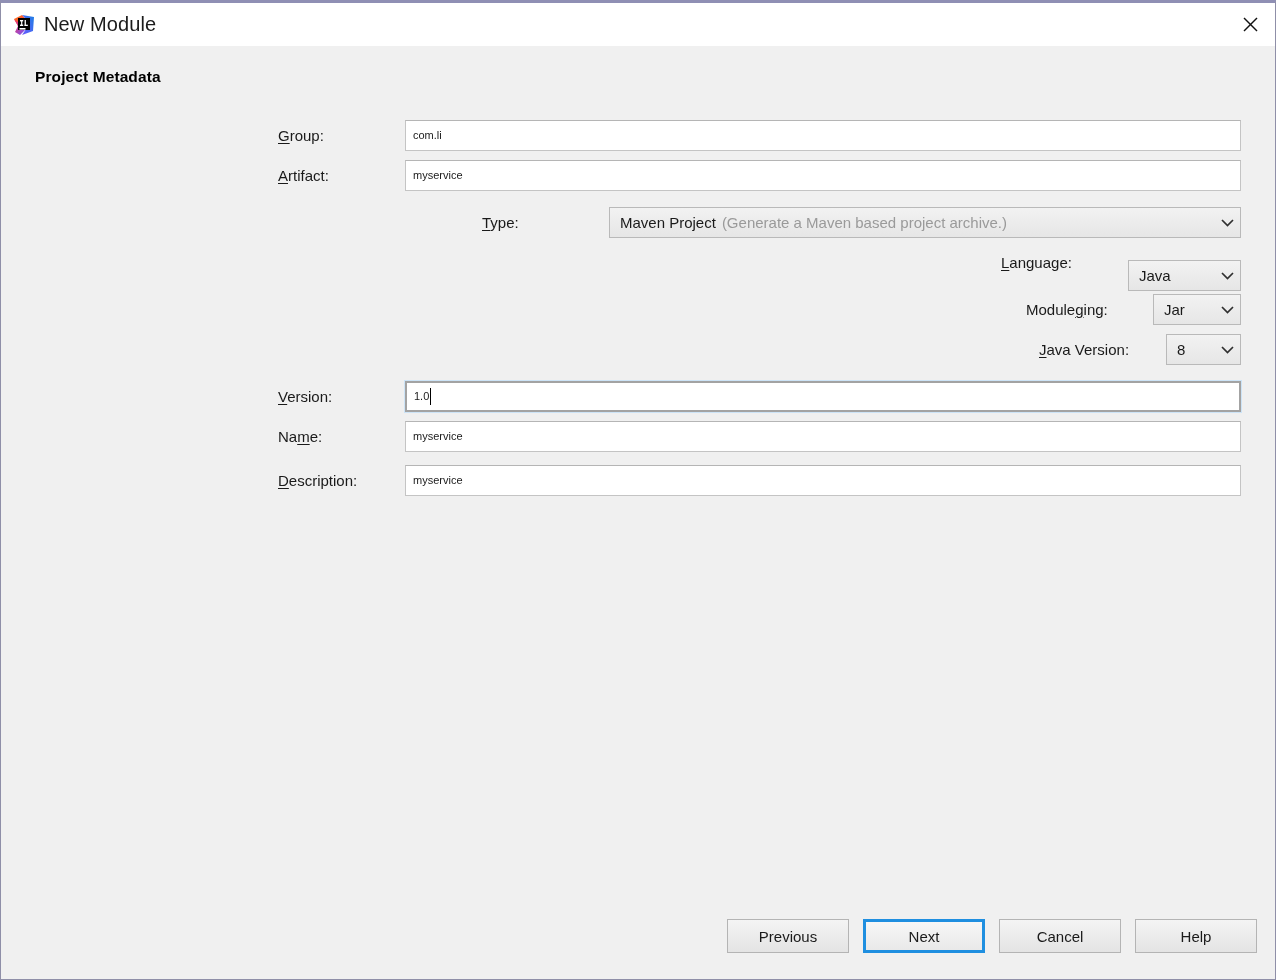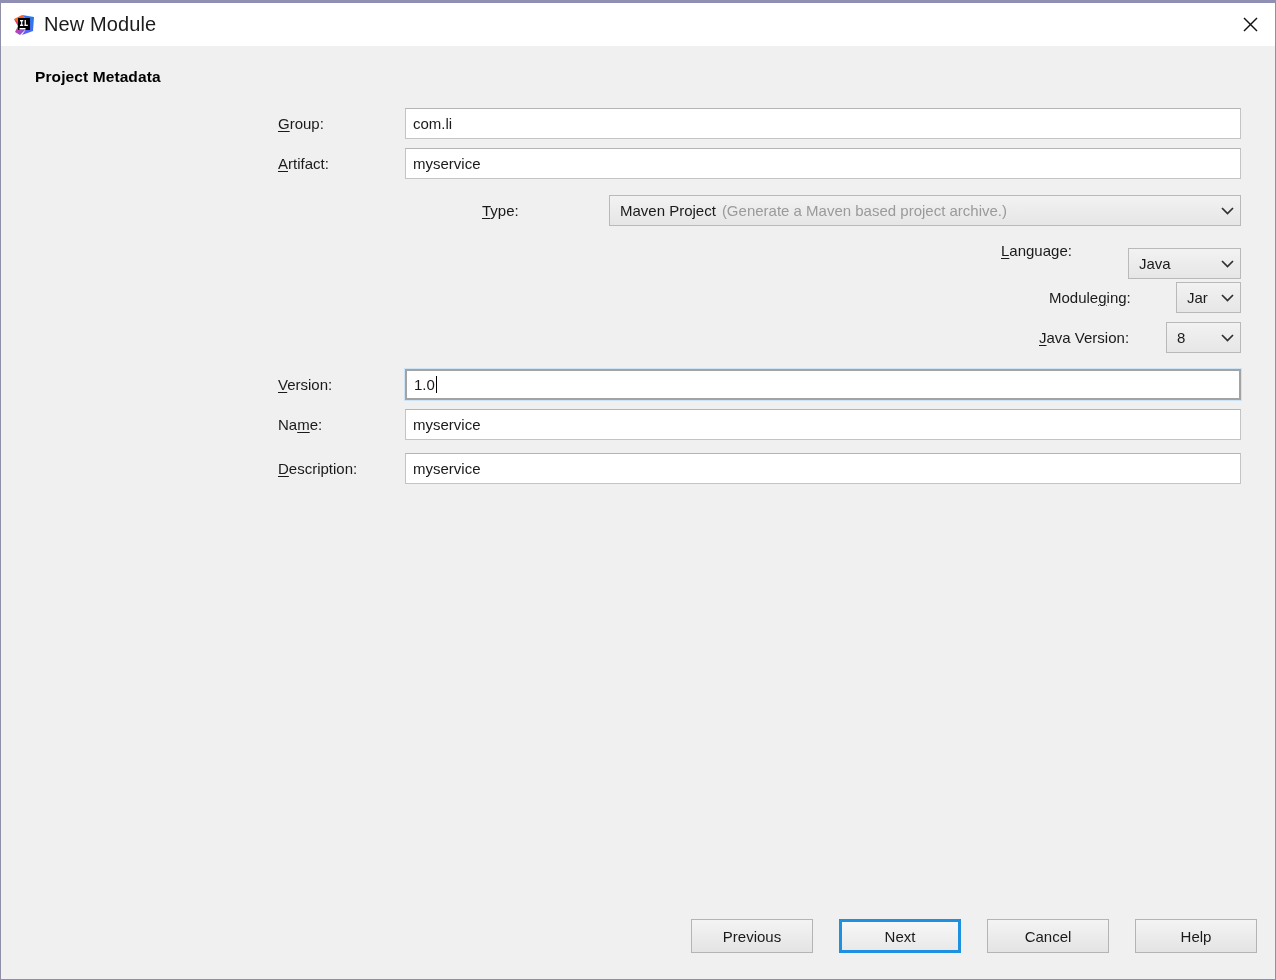--- a/index.html
+++ b/index.html
@@ -71,21 +71,21 @@
   
   .content {
     flex: 1;
     padding: 22px 34px 0 34px;
     position: relative;
   }
   .section-title {
     font-size: 15.5px;
     font-weight: bold;
     color: #000;
-    margin: 0 0 22px 0;
+    margin: 0 0 34px 0;
     letter-spacing: 0.1px;
   }
 
   .form-row {
     display: flex;
     align-items: center;
     height: 31px;
     margin-bottom: 13px;
     justify-content: flex-end;
   }
@@ -106,21 +106,21 @@
   }
 
   
   .text-input {
     height: 31px;
     width: 836px;
     background: #ffffff;
     border: 1px solid #c4c4c4;
     border-top-color: #b5b5b5;
     font-family: "Liberation Sans", sans-serif;
-    font-size: 15px;
+    font-size: 11px;
     color: #1a1a1a;
     padding: 0 7px;
     outline: none;
     line-height: 29px;
     display: flex;
     align-items: center;
   }
   .text-input.focused {
     border: 2px solid #a3a3a3;
     box-shadow: 0 0 0 1px #cde4f7;
@@ -151,21 +151,21 @@
   .combo .combo-text { display: flex; align-items: baseline; gap: 6px; overflow: hidden; }
   .combo .combo-hint { color: #9a9a9a; }
   .combo-arrow {
     margin-left: 10px;
     flex: none;
     display: flex;
     align-items: center;
   }
   .combo-type     { width: 632px; }
   .combo-language { width: 113px; margin-top: 25px; }
-  .combo-packaging{ width: 65px; }
+  .combo-packaging{ width: 88px; }
   .combo-javaver  { width: 75px; }
 
   
   .footer {
     position: absolute;
     left: 0;
     right: 0;
     bottom: 0;
     height: 68px;
     display: flex;
@@ -180,21 +180,20 @@
     background: linear-gradient(to bottom, #f4f4f4 0%, #e4e4e4 100%);
     border: 1px solid #b4b4b4;
     font-family: "Liberation Sans", sans-serif;
     font-size: 15px;
     color: #1a1a1a;
     display: flex;
     align-items: center;
     justify-content: center;
     cursor: default;
     padding: 0 12px;
-    margin-left: 12px;
   }
   .btn.default {
     border: 3px solid #1f8fe0;
     background: linear-gradient(to bottom, #f7f7f7 0%, #e9e9e9 100%);
   }
 </style>
 </head>
 <body>
 
 <div class="dialog-window">

